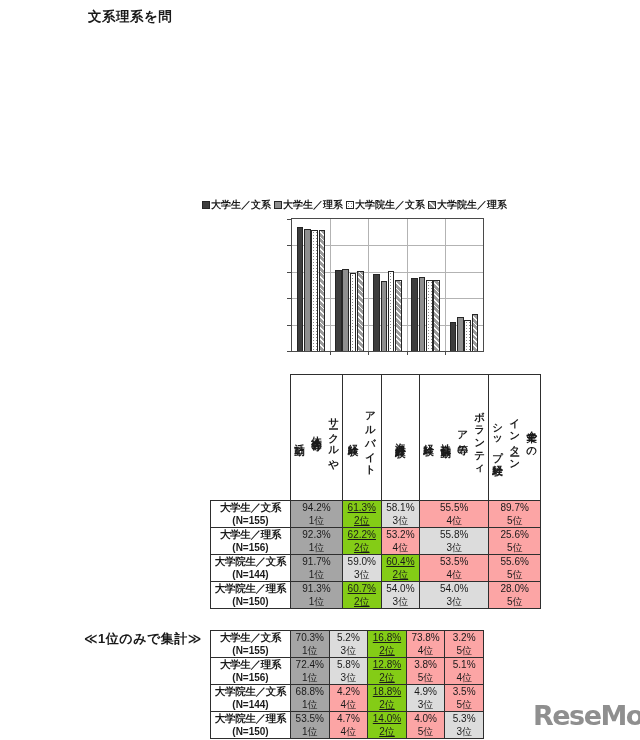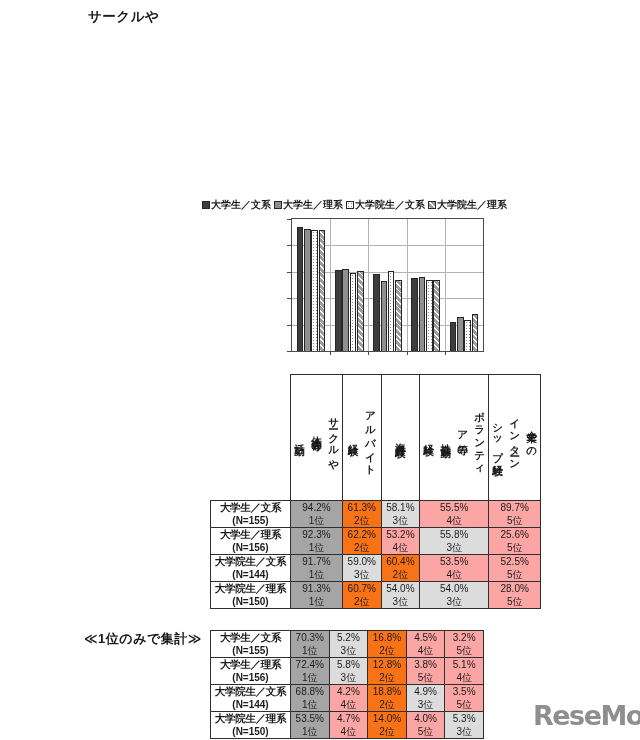--- a/index.html
+++ b/index.html
@@ -99,37 +99,37 @@
     font-size: 10.5px; font-weight: bold; letter-spacing: 1.5px;
     white-space: pre-line; line-height: 17px;
     padding-top: 4px; background: #ffffff;
   }
   .rlabel { font-weight: bold; background: #ffffff; height: 27px; }
   .rl1 { font-size: 10.5px; line-height: 13px; letter-spacing: -0.3px; }
   .rl2 { font-size: 10px;  line-height: 13px; }
   .cell .pct  { font-size: 10px; line-height: 13px; }
   .cell .rank { font-size: 10px; line-height: 13px; }
   .r1 { background: #a5a5a5; }
-  .r2 { background: #f97316; }
+  .r2 { background: #84cc16; text-decoration: underline; }
   .r3 { background: #dcdcdc; }
   .r4, .r5 { background: #fca5a5; }
 
   
   .logo {
     position: absolute; left: 533px; top: 700px;
     font-size: 27px; font-weight: bold; color: #8f8f8f;
     letter-spacing: -1.5px; font-family: "DejaVu Sans", sans-serif;
   }
 </style>
 </head>
 <body>
 
 <div id="screen">
 
-  <div class="doc-title">サークルや</div>
+  <div class="doc-title">文系理系を問</div>
 
 
   <div class="legend">
     <span class="legend-item">
       <span class="mk s1"></span>
       <span>大学生／文系</span>
     </span>
     <span class="legend-item">
       <span class="mk s2"></span>
       <span>大学生／理系</span>
@@ -291,21 +291,21 @@
           </td>
       <td class="cell r2">
             <div class="pct">60.4%</div>
             <div class="rank">2位</div>
           </td>
       <td class="cell r4">
             <div class="pct">53.5%</div>
             <div class="rank">4位</div>
           </td>
       <td class="cell r5">
-            <div class="pct">52.5%</div>
+            <div class="pct">55.6%</div>
             <div class="rank">5位</div>
           </td>
     </tr>
     <tr>
       <th class="rlabel">
         <div class="rl1">大学院生／理系</div>
         <div class="rl2">(N=150)</div>
       </th>
       <td class="cell r1">
             <div class="pct">91.3%</div>
@@ -354,21 +354,21 @@
           </td>
       <td class="cell r3">
             <div class="pct">5.2%</div>
             <div class="rank">3位</div>
           </td>
       <td class="cell r2">
             <div class="pct">16.8%</div>
             <div class="rank">2位</div>
           </td>
       <td class="cell r4">
-            <div class="pct">4.5%</div>
+            <div class="pct">73.8%</div>
             <div class="rank">4位</div>
           </td>
       <td class="cell r5">
             <div class="pct">3.2%</div>
             <div class="rank">5位</div>
           </td>
     </tr>
     <tr>
       <th class="rlabel">
         <div class="rl1">大学生／理系</div>

